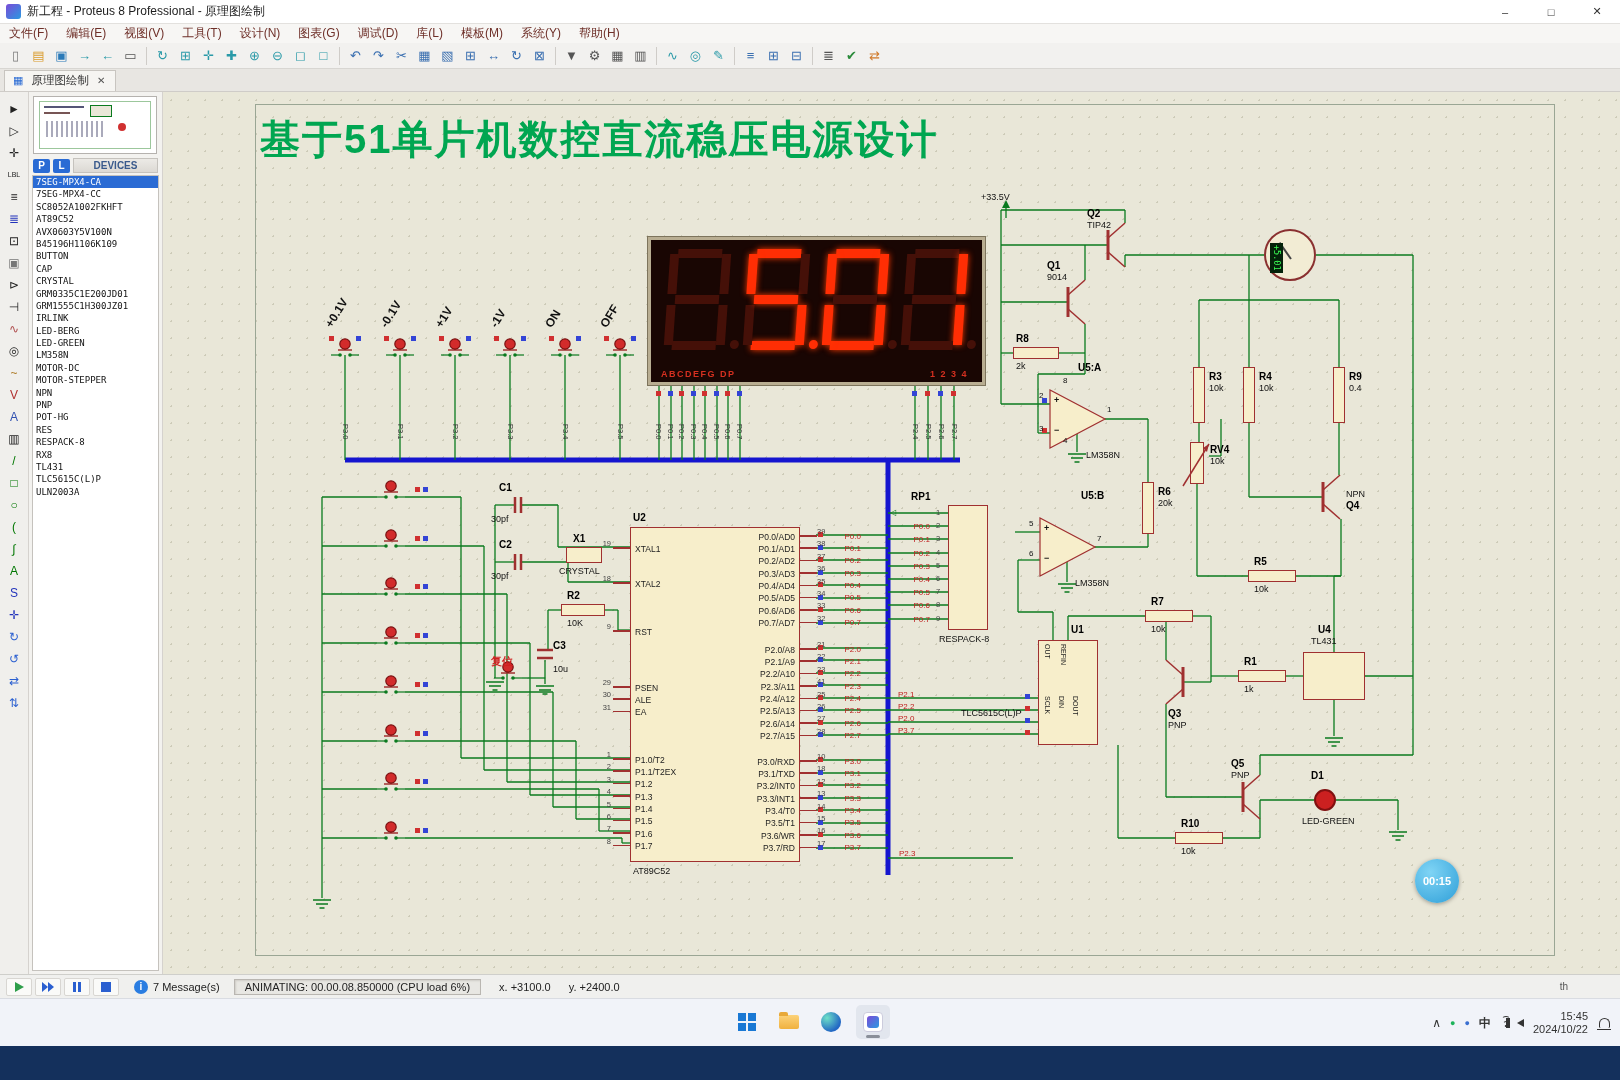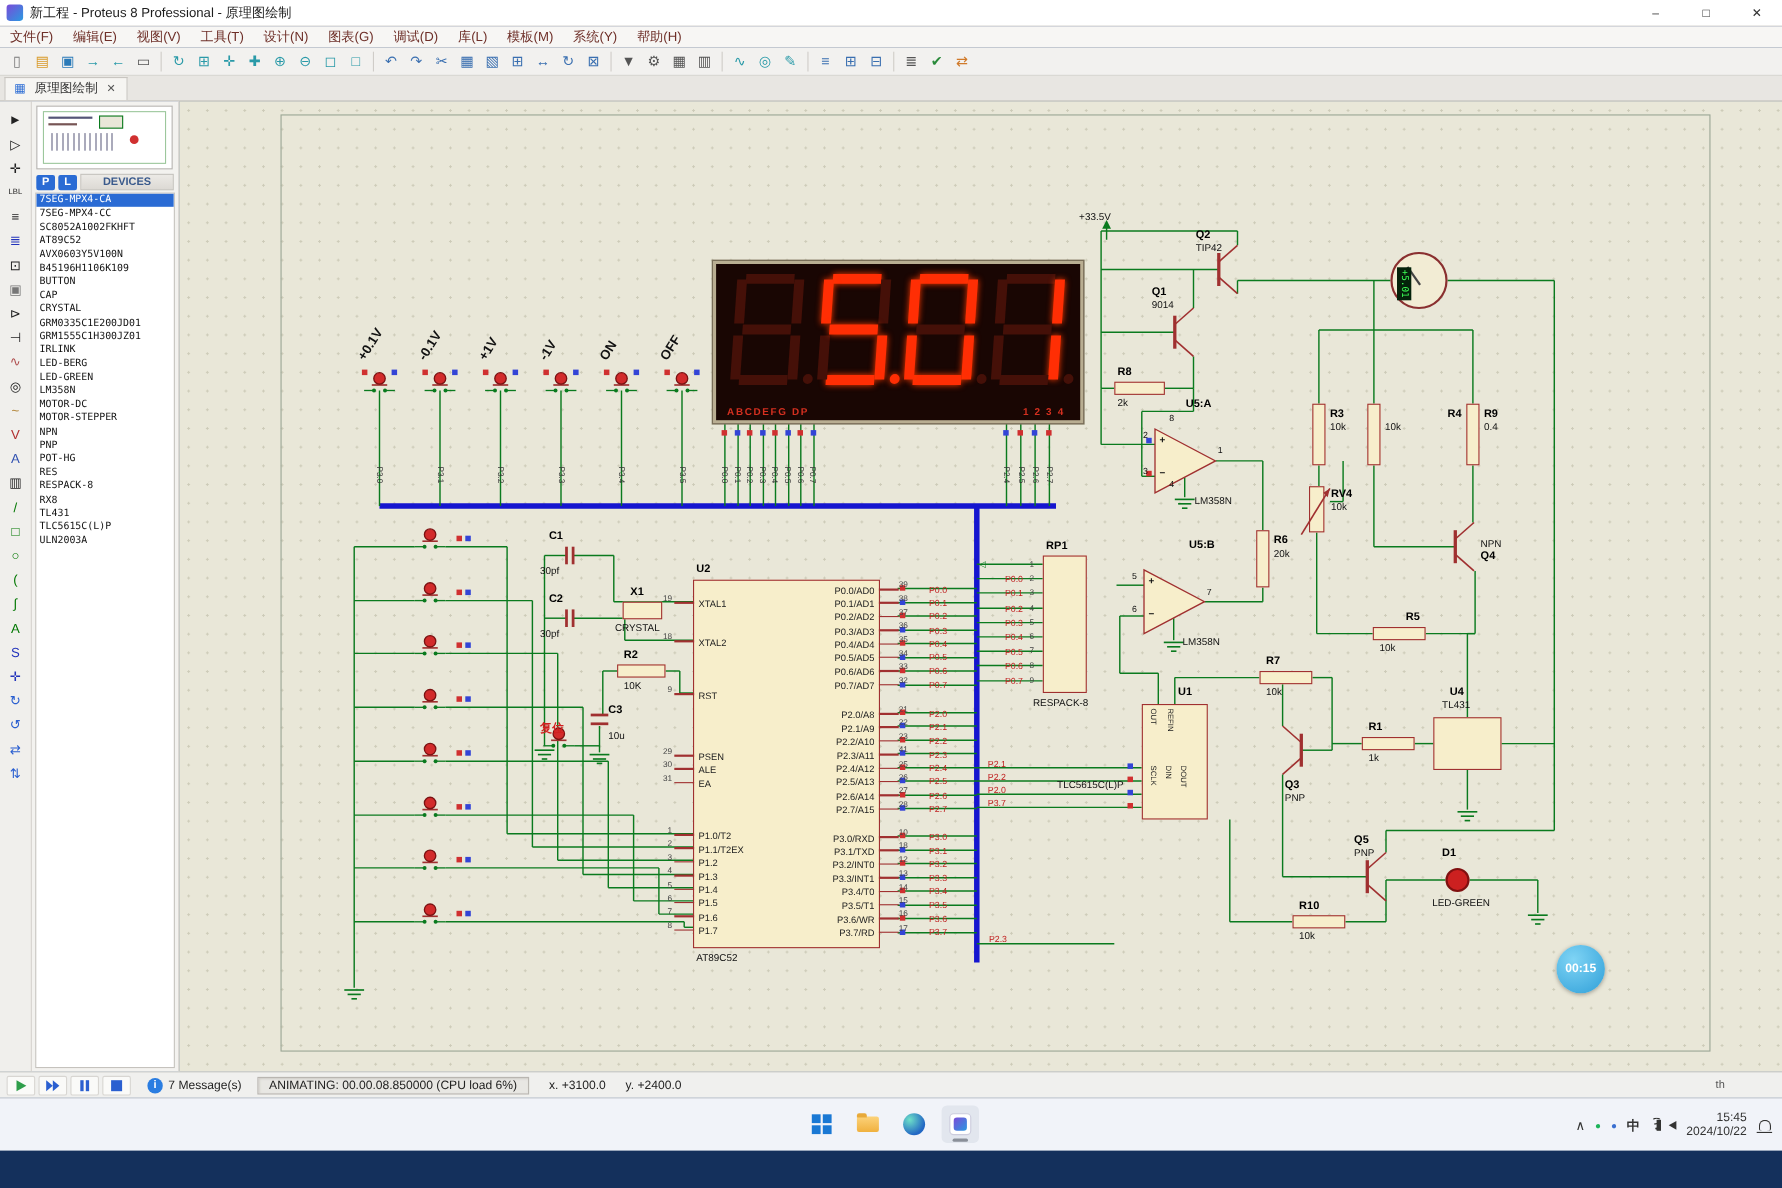--- a/index.html
+++ b/index.html
@@ -684,20 +684,21 @@
         <rect x="655" y="740" width="5" height="5" fill="#d03030"></rect>
         <rect x="655" y="753" width="5" height="5" fill="#3344d6"></rect>
         <rect x="862" y="602" width="5" height="5" fill="#3344d6"></rect>
         <rect x="862" y="614" width="5" height="5" fill="#d03030"></rect>
         <rect x="862" y="626" width="5" height="5" fill="#3344d6"></rect>
         <rect x="862" y="638" width="5" height="5" fill="#d03030"></rect>
         <rect x="879" y="306" width="5" height="5" fill="#3344d6"></rect>
         <rect x="879" y="336" width="5" height="5" fill="#d03030"></rect>
       </svg>
 
+    <div class="sch-title">基于51单片机数控直流稳压电源设计</div>
 
     <div id="display">
       <div id="digits">
           <div class="digit" style="left: 16px;">
             <div class="seg" style="left: 8px; top: 0px; width: 44px; height: 9px;"></div>
             <div class="seg" style="left: 52px; top: 5px; width: 9px; height: 40px;"></div>
             <div class="seg" style="left: 52px; top: 56px; width: 9px; height: 40px;"></div>
             <div class="seg" style="left: 8px; top: 92px; width: 44px; height: 9px;"></div>
             <div class="seg" style="left: 0px; top: 56px; width: 9px; height: 40px;"></div>
             <div class="seg" style="left: 0px; top: 5px; width: 9px; height: 40px;"></div>
@@ -1080,21 +1081,21 @@
           <span class="rp-arrow"></span>
           <span class="rp-lbl">P0.6</span>
           <span class="rp-num">8</span>
         </div>
         <div class="rp-row">
           <span class="rp-arrow"></span>
           <span class="rp-lbl">P0.7</span>
           <span class="rp-num">9</span>
         </div>
       </div>
-    <span class="slbl sref" style="left:788px;top:399px">RP1</span>
+    <span class="slbl sref" style="left:748px;top:399px">RP1</span>
     <span class="slbl" style="left:776px;top:542px">RESPACK-8</span>
 
     <div class="comp" style="left:875px;top:548px;width:60px;height:105px"></div>
     <span class="vert" style="left:881px;top:552px">OUT</span>
     <span class="vert" style="left:897px;top:552px">REFIN</span>
     <span class="vert" style="left:881px;top:604px">SCLK</span>
     <span class="vert" style="left:895px;top:604px">DIN</span>
     <span class="vert" style="left:909px;top:604px">DOUT</span>
     <span class="slbl sref" style="left:908px;top:532px">U1</span>
     <span class="slbl" style="left:798px;top:616px">TLC5615C(L)P</span>
@@ -1132,37 +1133,37 @@
     <span class="slbl sref" style="left:1068px;top:666px">Q5</span>
     <span class="slbl" style="left:1068px;top:678px">PNP</span>
 
     <div class="comp" style="left:850px;top:255px;width:46px;height:12px"></div>
     <span class="slbl sref" style="left:853px;top:241px">R8</span>
     <span class="slbl" style="left:853px;top:269px">2k</span>
     <div class="comp" style="left:1030px;top:275px;width:12px;height:56px"></div>
     <span class="slbl sref" style="left:1046px;top:279px">R3</span>
     <span class="slbl" style="left:1046px;top:291px">10k</span>
     <div class="comp" style="left:1080px;top:275px;width:12px;height:56px"></div>
-    <span class="slbl sref" style="left:1153px;top:279px">R4</span>
+    <span class="slbl sref" style="left:1096px;top:279px">R4</span>
     <span class="slbl" style="left:1096px;top:291px">10k</span>
     <div class="comp" style="left:1170px;top:275px;width:12px;height:56px"></div>
     <span class="slbl sref" style="left:1186px;top:279px">R9</span>
     <span class="slbl" style="left:1186px;top:291px">0.4</span>
     <div class="comp" style="left:1027px;top:350px;width:14px;height:42px"></div>
     <svg style="position:absolute;left:1014px;top:344px;width:40px;height:54px">
         <line x1="6" y1="50" x2="32" y2="8" stroke="#a03030" stroke-width="1.5"></line>
         <polygon points="32,8 26,12 30,16" fill="#a03030"></polygon>
       </svg>
     <span class="slbl sref" style="left:1047px;top:352px">RV4</span>
     <span class="slbl" style="left:1047px;top:364px">10k</span>
     <div class="comp" style="left:979px;top:390px;width:12px;height:52px"></div>
     <span class="slbl sref" style="left:995px;top:394px">R6</span>
     <span class="slbl" style="left:995px;top:406px">20k</span>
     <div class="comp" style="left:1085px;top:478px;width:48px;height:12px"></div>
-    <span class="slbl sref" style="left:1115px;top:464px">R5</span>
+    <span class="slbl sref" style="left:1091px;top:464px">R5</span>
     <span class="slbl" style="left:1091px;top:492px">10k</span>
     <div class="comp" style="left:982px;top:518px;width:48px;height:12px"></div>
     <span class="slbl sref" style="left:988px;top:504px">R7</span>
     <span class="slbl" style="left:988px;top:532px">10k</span>
     <div class="comp" style="left:1075px;top:578px;width:48px;height:12px"></div>
     <span class="slbl sref" style="left:1081px;top:564px">R1</span>
     <span class="slbl" style="left:1081px;top:592px">1k</span>
     <div class="comp" style="left:1012px;top:740px;width:48px;height:12px"></div>
     <span class="slbl sref" style="left:1018px;top:726px">R10</span>
     <span class="slbl" style="left:1018px;top:754px">10k</span>

